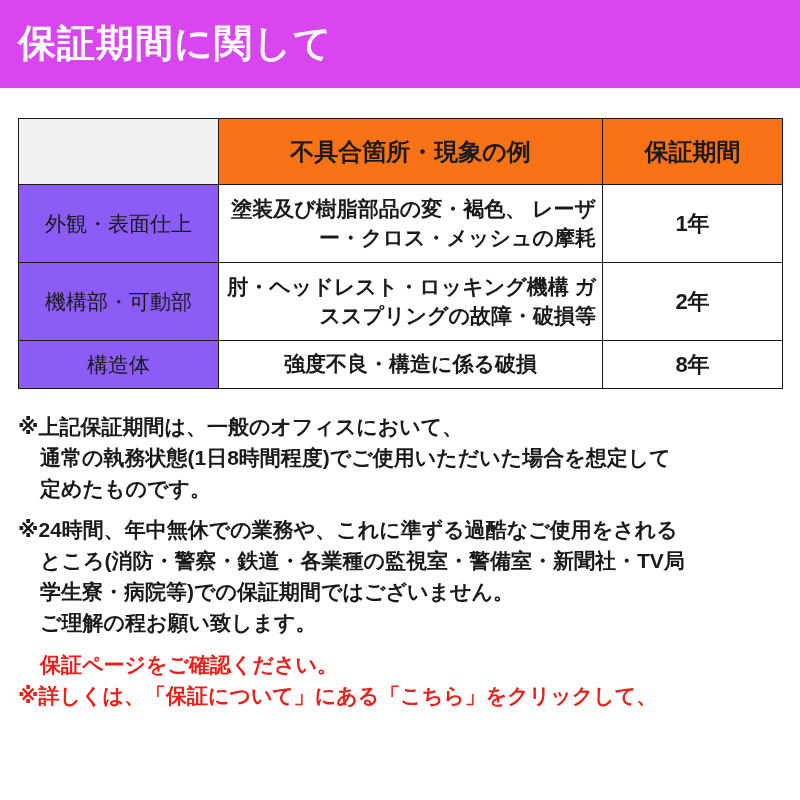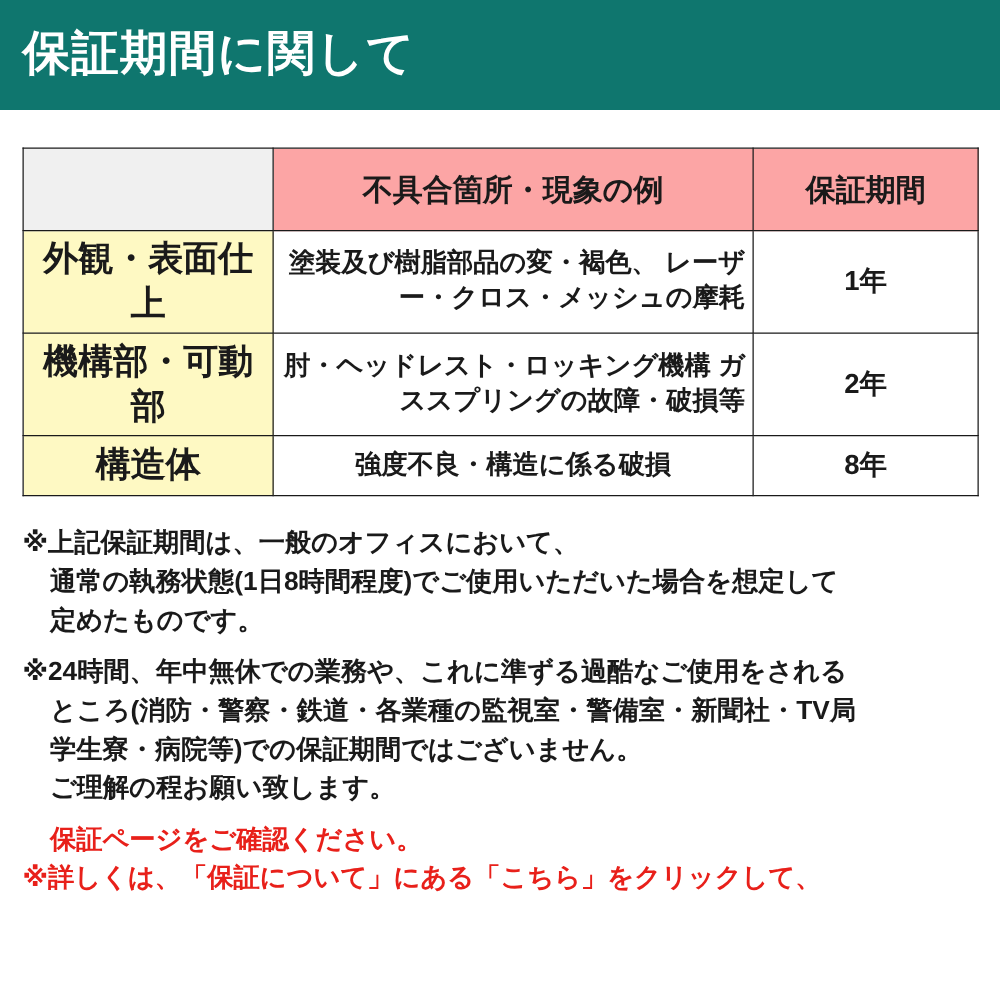--- a/index.html
+++ b/index.html
@@ -17,21 +17,21 @@
   .page {
     position: relative;
     width: 800px;
     height: 800px;
     box-sizing: border-box;
   }
   
   .header-bar {
     width: 100%;
     height: 88px;
-    background: #0f766e;
+    background: #d946ef;
     display: flex;
     align-items: center;
     box-sizing: border-box;
     padding: 0 0 0 18px;
   }
   .header-title {
     color: #ffffff;
     font-size: 38px;
     font-weight: bold;
     letter-spacing: 1px;
@@ -48,38 +48,38 @@
     width: 764px;
     table-layout: fixed;
   }
   table.warranty td, table.warranty th {
     border: 1px solid #1a1a1a;
     box-sizing: border-box;
     padding: 4px 6px;
     vertical-align: middle;
   }
   table.warranty thead th {
-    background: #fca5a5;
+    background: #f97316;
     font-size: 24px;
     font-weight: bold;
     height: 66px;
     text-align: center;
   }
   table.warranty thead th.blank {
     background: #f0f0f0;
   }
   .col-cat { width: 200px; }
   .col-desc { width: 384px; }
   .col-period { width: 180px; }
 
   td.cat {
-    background: #fef9c3;
+    background: #8b5cf6;
     text-align: center;
-    font-size: 28px;
-    font-weight: bold;
+    font-size: 21px;
+    font-weight: normal;
     line-height: 1.3;
   }
   td.desc {
     font-size: 21px;
     font-weight: bold;
     line-height: 1.35;
     text-align: right;
     padding-left: 10px;
   }
   td.desc.center {

